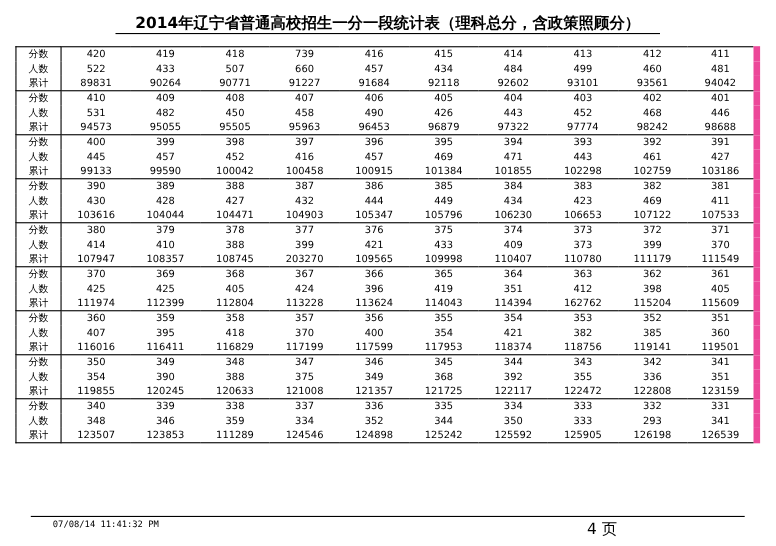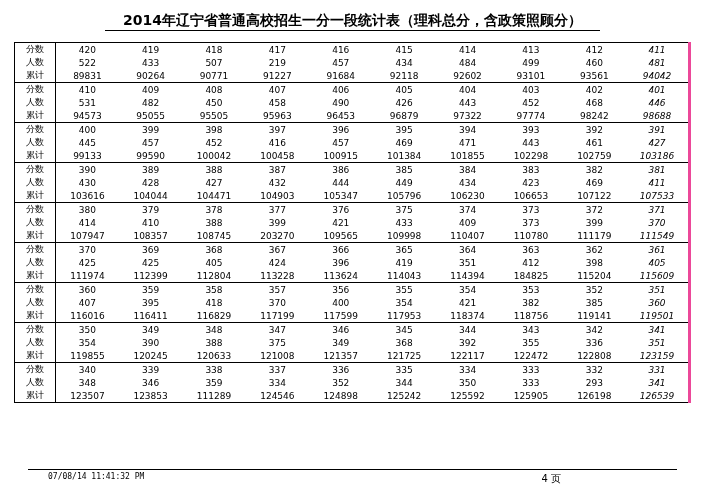--- a/index.html
+++ b/index.html
@@ -67,22 +67,21 @@
   }
   
   table.grid td.dat {
     border-left: none;
     border-right: none;
   }
   table.grid td.dat.first {
     border-left: 1px solid #8b5cf6;
   }
   table.grid td.dat.last {
-    border-right: 3px solid #ec4899;
-    font-style: italic;
+    border-right: 6px solid #ec4899;
   }
   .footer {
     position: absolute;
     left: 14px;
     right: 14px;
     bottom: 10px;
     height: 14px;
     font-size: 8px;
     font-family: "DejaVu Sans Mono", monospace;
     color: #000;
@@ -90,21 +89,21 @@
   .footer .left {
     position: absolute;
     left: 34px;
     top: 0;
   }
   .footer .right {
     position: absolute;
     right: 130px;
     top: 0;
     font-family: "DejaVu Sans", sans-serif;
-    font-size: 10px;
+    font-size: 14px;
   }
   .footer-line {
     position: absolute;
     left: 28px;
     right: 28px;
     bottom: 26px;
     height: 1px;
     background: #000;
   }
 </style>
@@ -116,34 +115,34 @@
   <div class="title">2014年辽宁省普通高校招生一分一段统计表（理科总分，含政策照顾分）</div>
   <div class="title-underline"></div>
 
   <table class="grid">
     <tbody id="table-body">
         <tr class="r1">
           <td class="lbl">分数</td>
           <td class="dat first">420</td>
           <td class="dat">419</td>
           <td class="dat">418</td>
-          <td class="dat">417</td>
+          <td class="dat">739</td>
           <td class="dat">416</td>
           <td class="dat">415</td>
           <td class="dat">414</td>
           <td class="dat">413</td>
           <td class="dat">412</td>
           <td class="dat last">411</td>
         </tr>
         <tr class="r2">
           <td class="lbl">人数</td>
           <td class="dat first">522</td>
           <td class="dat">433</td>
           <td class="dat">507</td>
-          <td class="dat">219</td>
+          <td class="dat">660</td>
           <td class="dat">457</td>
           <td class="dat">434</td>
           <td class="dat">484</td>
           <td class="dat">499</td>
           <td class="dat">460</td>
           <td class="dat last">481</td>
         </tr>
         <tr class="r3">
           <td class="lbl">累计</td>
           <td class="dat first">89831</td>
@@ -341,21 +340,21 @@
         </tr>
         <tr class="r3">
           <td class="lbl">累计</td>
           <td class="dat first">111974</td>
           <td class="dat">112399</td>
           <td class="dat">112804</td>
           <td class="dat">113228</td>
           <td class="dat">113624</td>
           <td class="dat">114043</td>
           <td class="dat">114394</td>
-          <td class="dat">184825</td>
+          <td class="dat">162762</td>
           <td class="dat">115204</td>
           <td class="dat last">115609</td>
         </tr>
         <tr class="r1">
           <td class="lbl">分数</td>
           <td class="dat first">360</td>
           <td class="dat">359</td>
           <td class="dat">358</td>
           <td class="dat">357</td>
           <td class="dat">356</td>

